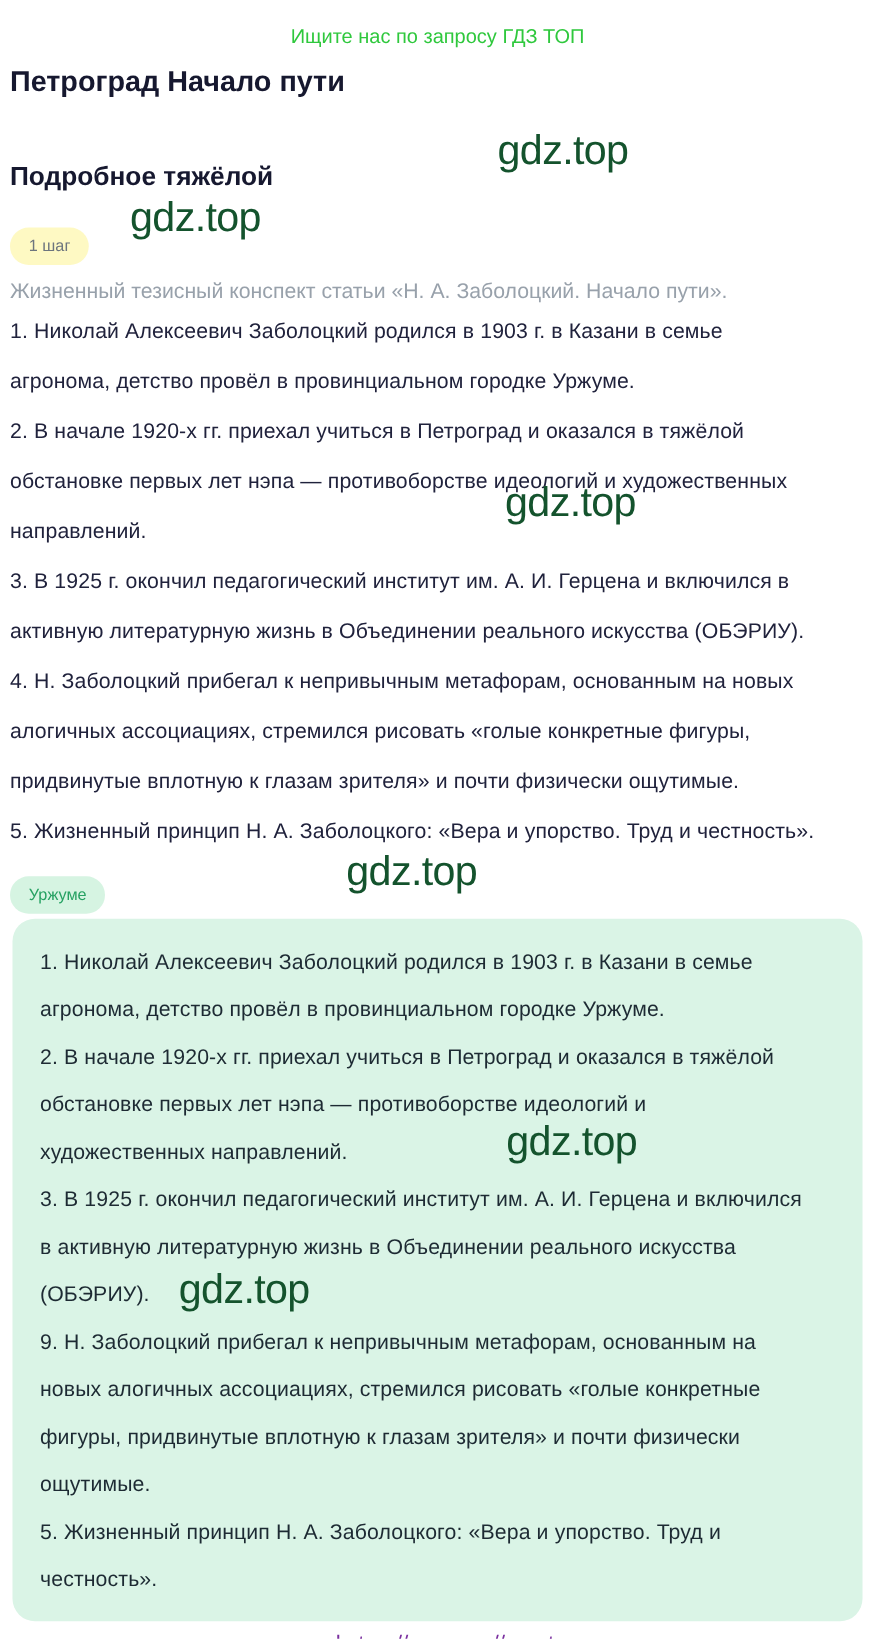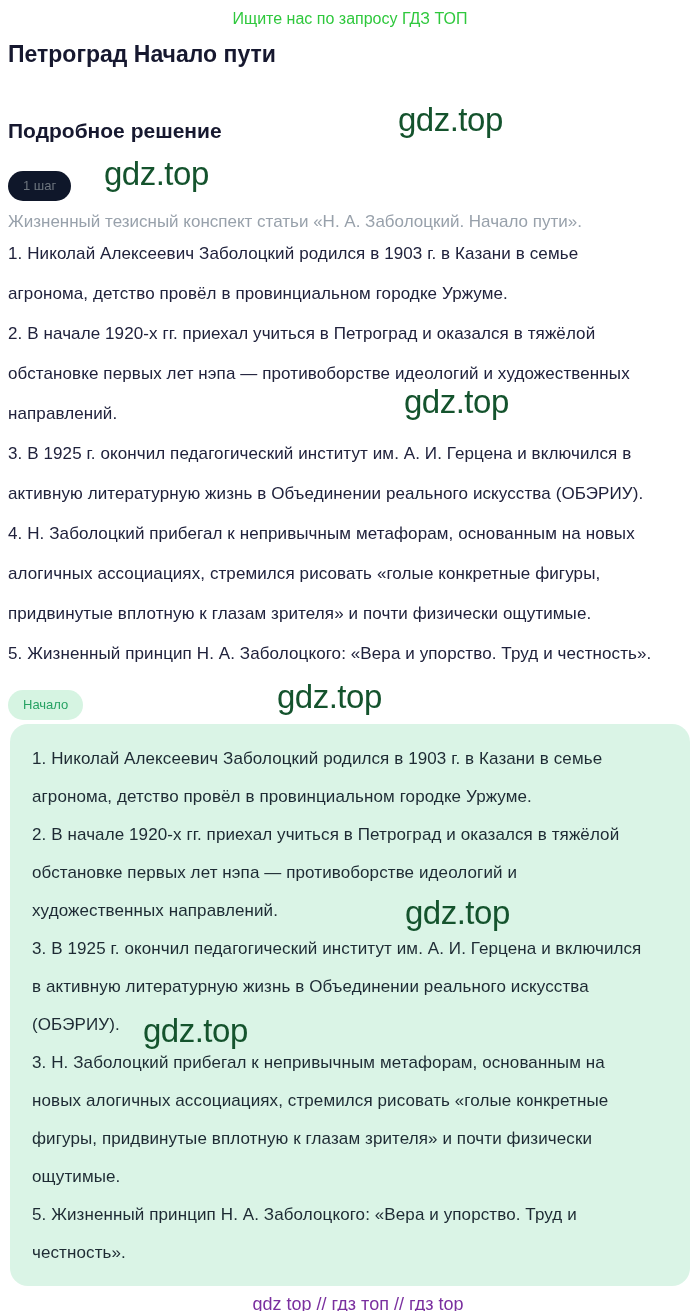--- a/index.html
+++ b/index.html
@@ -5,21 +5,21 @@
   * { margin: 0; padding: 0; box-sizing: border-box; }
   html, body { background: #ffffff; }
   body {
     width: 700px; height: 1311px;
     position: relative;
     overflow: hidden;
     font-family: "Liberation Sans", sans-serif;
     color: #20223c;
   }
   .promo {
-    padding-top: 9px;
+    padding-top: 20px;
     text-align: center;
     font-size: 16px;
     line-height: 20px;
     font-weight: 500;
     color: #2fc83d;
   }
   .page-title {
     margin: 10px 0 0 8px;
     font-size: 23px;
     line-height: 30px;
@@ -35,21 +35,21 @@
   }
   .badge-row { margin: 26px 0 0 8px; height: 30px; }
   .pill {
     display: inline-block;
     padding: 7px 15px;
     border-radius: 16px;
     font-size: 13px;
     line-height: 16px;
     font-weight: 500;
   }
-  .pill-gray { background: #0f172a; color: #6d757e; }
+  .pill-gray { background: #fef9c3; color: #6d757e; }
   .pill-green { background: #d6f4e2; color: #27a263; }
   .intro {
     margin: 9px 12px 0 8px;
     font-size: 17px;
     line-height: 24px;
     color: #98a1ab;
     font-weight: 400;
   }
   .solution-text { margin: 0 10px 0 8px; }
   .solution-text p, .answer-box p {
@@ -94,21 +94,21 @@
   .wm5 { left: 405px; top: 894px; }
   .wm6 { left: 143px; top: 1012px; }
 </style>
 </head>
 <body>
 
 <div class="promo">Ищите нас по запросу ГДЗ ТОП</div>
 
 <h1 class="page-title">Петроград Начало пути</h1>
 
-<h2 class="solution-heading">Подробное решение</h2>
+<h2 class="solution-heading">Подробное тяжёлой</h2>
 
 <div class="badge-row">
   <span class="pill pill-gray">1 шаг</span>
 </div>
 
 <div class="intro">Жизненный тезисный конспект статьи «Н. А. Заболоцкий. Начало пути».</div>
 
 <div class="solution-text">
   <p>1. Николай Алексеевич Заболоцкий родился в 1903 г. в Казани в семье
 агронома, детство провёл в провинциальном городке Уржуме.</p>
@@ -117,33 +117,33 @@
 направлений.</p>
   <p>3. В 1925 г. окончил педагогический институт им. А. И. Герцена и включился в
 активную литературную жизнь в Объединении реального искусства (ОБЭРИУ).</p>
   <p>4. Н. Заболоцкий прибегал к непривычным метафорам, основанным на новых
 алогичных ассоциациях, стремился рисовать «голые конкретные фигуры,
 придвинутые вплотную к глазам зрителя» и почти физически ощутимые.</p>
   <p>5. Жизненный принцип Н. А. Заболоцкого: «Вера и упорство. Труд и честность».</p>
 </div>
 
 <div class="answer-badge-row">
-  <span class="pill pill-green">Начало</span>
+  <span class="pill pill-green">Уржуме</span>
 </div>
 
 <div class="answer-box">
   <p>1. Николай Алексеевич Заболоцкий родился в 1903 г. в Казани в семье
 агронома, детство провёл в провинциальном городке Уржуме.</p>
   <p>2. В начале 1920-х гг. приехал учиться в Петроград и оказался в тяжёлой
 обстановке первых лет нэпа — противоборстве идеологий и
 художественных направлений.</p>
   <p>3. В 1925 г. окончил педагогический институт им. А. И. Герцена и включился
 в активную литературную жизнь в Объединении реального искусства
 (ОБЭРИУ).</p>
-  <p>3. Н. Заболоцкий прибегал к непривычным метафорам, основанным на
+  <p>9. Н. Заболоцкий прибегал к непривычным метафорам, основанным на
 новых алогичных ассоциациях, стремился рисовать «голые конкретные
 фигуры, придвинутые вплотную к глазам зрителя» и почти физически
 ощутимые.</p>
   <p>5. Жизненный принцип Н. А. Заболоцкого: «Вера и упорство. Труд и
 честность».</p>
 </div>
 
 <div class="footer">gdz top  //  гдз топ  //  гдз top</div>
 
 <span class="watermark wm1">gdz.top</span>

